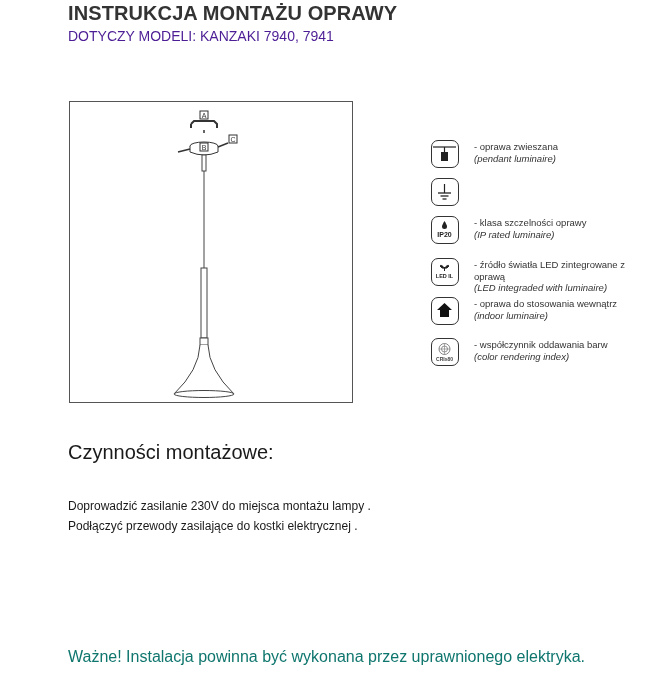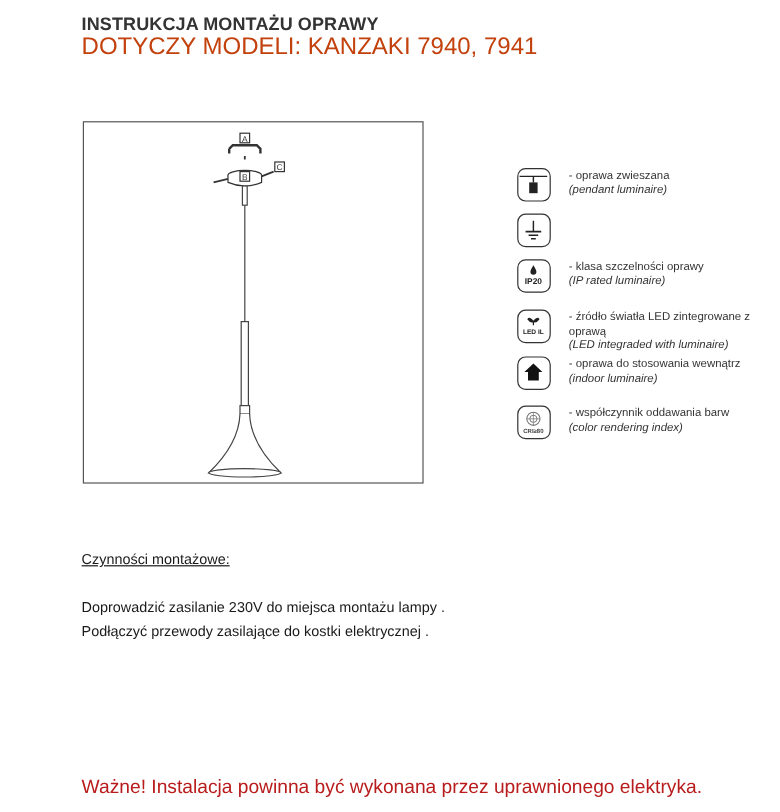--- a/index.html
+++ b/index.html
@@ -1,30 +1,30 @@
 <!DOCTYPE html>
 <html><head>
 <meta charset="utf-8">
 <style>
   html, body { margin:0; padding:0; background:#ffffff; }
   body { width:650px; height:677px; position:relative; overflow:hidden;
          font-family:"Liberation Sans", sans-serif; color:#1a1a1a; }
-  .title { position:absolute; left:68px; top:12px; font-size:15px; font-weight:bold; color:#333; letter-spacing:0.1px; }
-  .subtitle { position:absolute; left:68px; top:28px; font-size:20px; color:#c2410c; }
+  .title { position:absolute; left:68px; top:2px; font-size:20px; font-weight:bold; color:#333; letter-spacing:0.1px; }
+  .subtitle { position:absolute; left:68px; top:28px; font-size:14px; color:#4c1d95; }
   .frame { position:absolute; left:69px; top:101px; width:284px; height:302px; border:1.5px solid #555; box-sizing:border-box; }
   .lamp { position:absolute; left:0; top:0; width:284px; height:302px; }
   .legend { position:absolute; left:386px; top:0; width:264px; }
   .legend-row { position:absolute; left:0; width:264px; height:30px;margin-left:45px; }
   .icon-box { position:absolute; left:0; top:0; width:28px; height:28px; border:1.5px solid #333; border-radius:7px; box-sizing:border-box; background:#fff; }
   .icon-box svg { position:absolute; left:0; top:0; width:25px; height:25px; }
   .legend-text { position:absolute; left:43px; top:1px; font-size:9.5px; line-height:11.5px; color:#333; width:180px; }
   .legend-text .en { font-style:italic; }
-  .section-head { position:absolute; left:68px; top:459px; font-size:12px; color:#1a1a1a;text-decoration:underline; }
+  .section-head { position:absolute; left:68px; top:441px; font-size:20px; color:#1a1a1a; }
   .steps { position:absolute; left:68px; top:497px; font-size:12px; line-height:19.5px; color:#1a1a1a; margin:0; padding:0; list-style:none; }
-  .warning { position:absolute; left:68px; top:648px; font-size:16px; color:#b91c1c; }
+  .warning { position:absolute; left:68px; top:648px; font-size:16px; color:#0f766e; }
 </style>
 </head>
 <body>
 
 <div class="title">INSTRUKCJA MONTAŻU OPRAWY</div>
 <div class="subtitle">DOTYCZY MODELI: KANZAKI 7940, 7941</div>
 
 <div class="frame">
   <svg class="lamp" viewBox="0 0 284 302">
 

